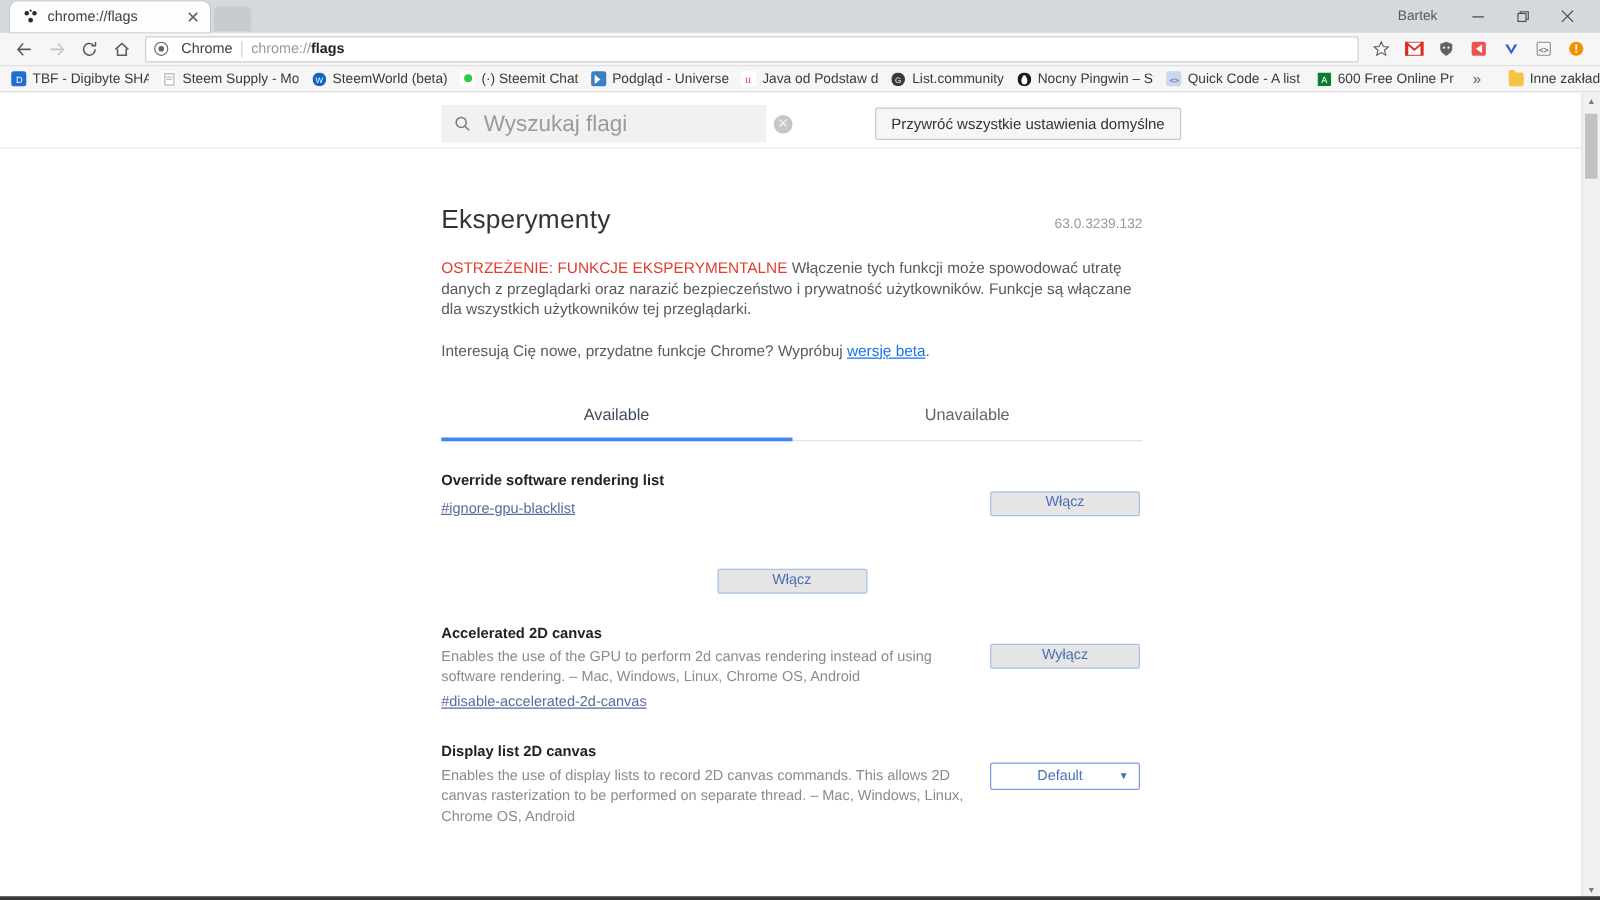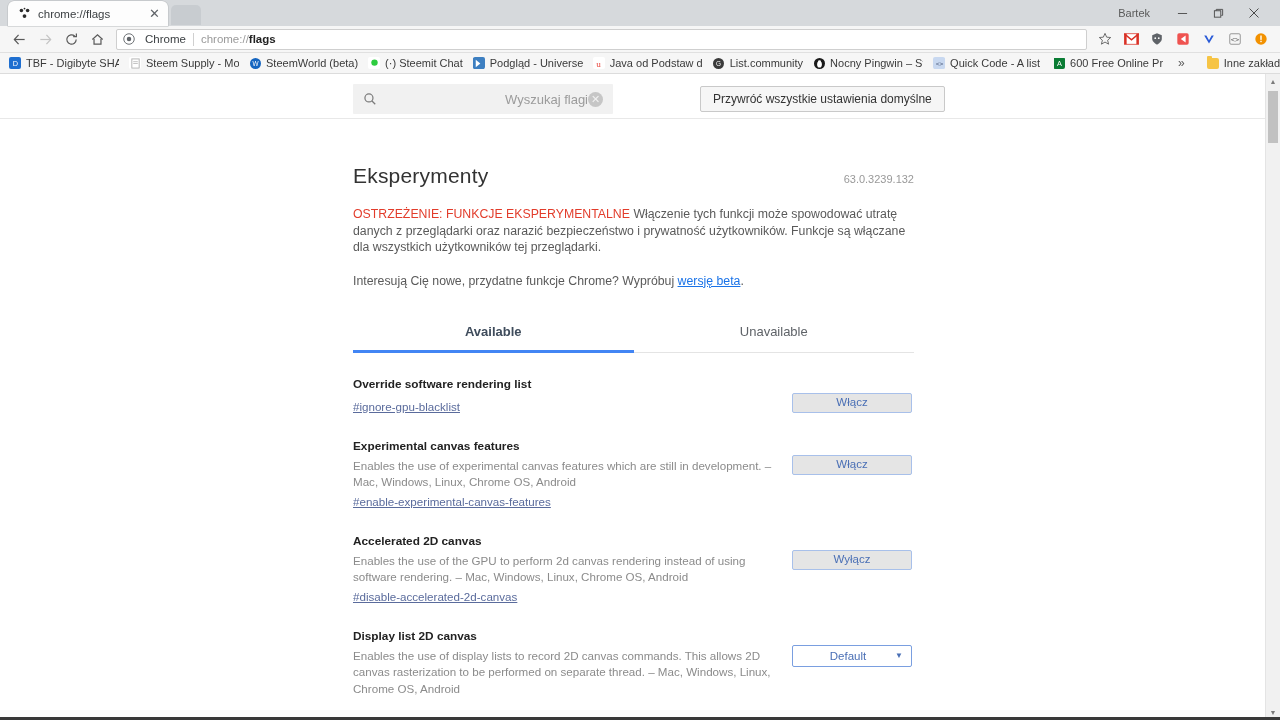--- a/index.html
+++ b/index.html
@@ -193,21 +193,21 @@
     margin-left: 353px;
     background: #f1f1f1;
     display: flex; align-items: center;
     padding: 0 10px;
     border-radius: 1px;
   }
   .search-icon { margin-right: 10px; display:flex; }
   .search-input {
     flex: 1; border: none; outline: none; background: transparent;
     font-family: "Liberation Sans", sans-serif;
-    font-size: 13px; color: #444; text-align: right;
+    font-size: 18px; color: #444;
   }
   .search-input::placeholder { color: #9b9b9b; }
   .search-clear {
     width: 15px; height: 15px; border-radius: 50%;
     background: #c6c6c6; color: #f1f1f1;
     display: flex; align-items: center; justify-content: center;
     font-size: 11px; line-height: 1; flex: 0 0 15px;
   }
   .reset-btn {
     margin-left: 87px;
@@ -257,21 +257,21 @@
     position: relative;
   }
   .tab-item {
     width: 50%;
     text-align: center;
     font-size: 13px;
     color: #5f6368;
     padding-bottom: 13px;
     position: relative;
   }
-  .tab-item.active { color: #3f4c5c; font-weight: bold; }
+  .tab-item.active { color: #3f4c5c; }
   .tab-item.active:after {
     content: '';
     position: absolute;
     left: 0; right: 0; bottom: -1px;
     height: 3px; background: #4285f4;
   }
 
   
   .flag {
     display: flex;
@@ -617,25 +617,20 @@
             <div class="flag-text">
               <div class="flag-name">Override software rendering list</div>
               <a class="flag-anchor" href="#">#ignore-gpu-blacklist</a>
             </div>
             <div class="flag-ctrl">
               <button class="flag-btn">Włącz</button>
             </div>
           </div>
 
           <div class="flag">
-            <div class="flag-text">
-              <div class="flag-name">Experimental canvas features</div>
-              <div class="flag-desc">Enables the use of experimental canvas features which are still in development.  – Mac, Windows, Linux, Chrome OS, Android</div>
-              <a class="flag-anchor" href="#">#enable-experimental-canvas-features</a>
-            </div>
             <div class="flag-ctrl">
               <button class="flag-btn">Włącz</button>
             </div>
           </div>
 
           <div class="flag">
             <div class="flag-text">
               <div class="flag-name">Accelerated 2D canvas</div>
               <div class="flag-desc">Enables the use of the GPU to perform 2d canvas rendering instead of using software rendering.  – Mac, Windows, Linux, Chrome OS, Android</div>
               <a class="flag-anchor" href="#">#disable-accelerated-2d-canvas</a>

